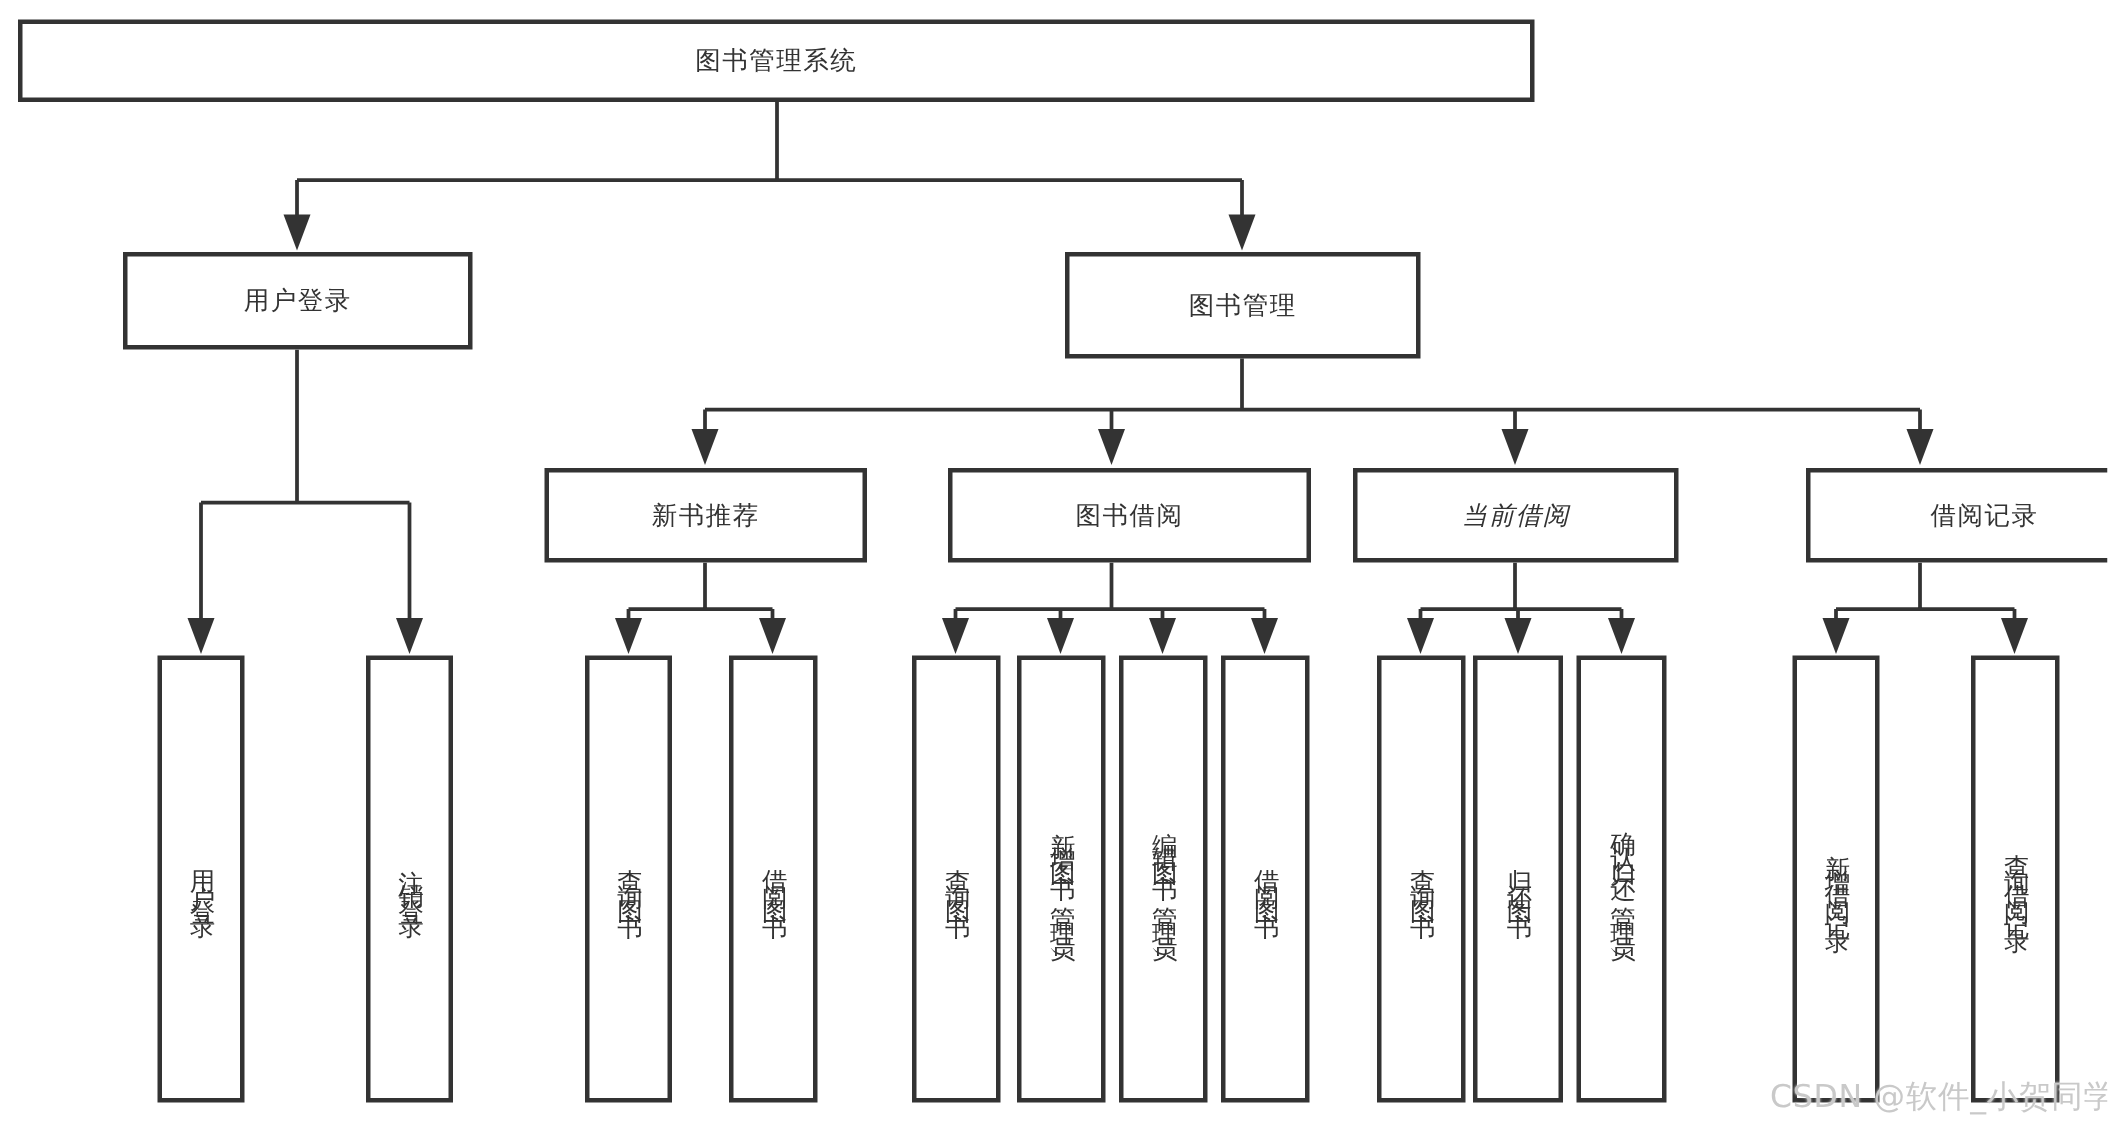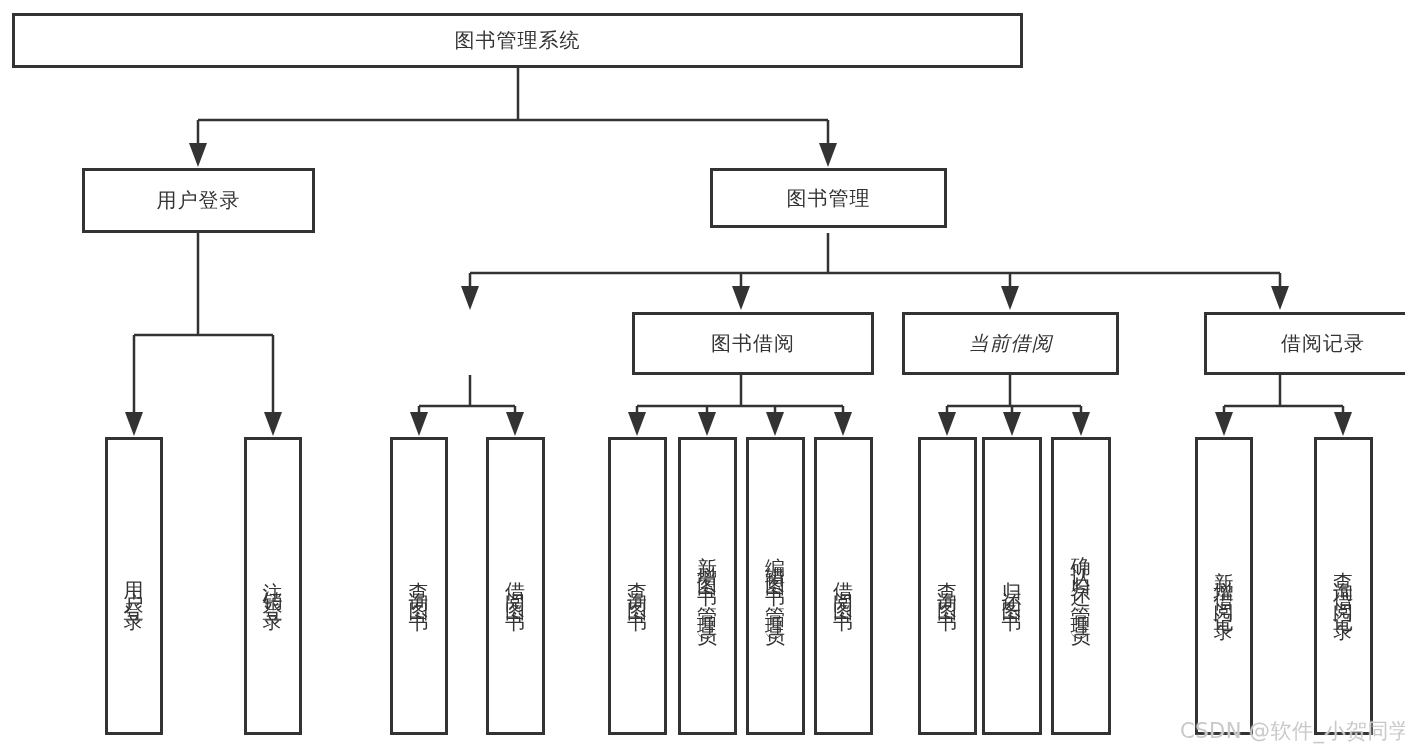--- a/index.html
+++ b/index.html
@@ -23,21 +23,21 @@
   }
   .node {
     position: absolute;
     box-sizing: border-box;
     background: #ffffff;
     border: 3px solid #333333;
     color: #333333;
     display: flex;
     align-items: center;
     justify-content: center;
-    font-size: 20px;
+    font-size: 17px;
     letter-spacing: 1px;
     z-index: 1;
     text-align: center;
   }
   .vnode {
     writing-mode: vertical-rl;
     text-orientation: mixed;
     letter-spacing: 10px;
     line-height: 1;
   }
@@ -104,24 +104,27 @@
     </g>
   </svg>
 
   <div class="node" style="left:12px;top:13px;width:1011px;height:55px;">
     <span>图书管理系统</span>
   </div>
 
   <div class="node" style="left:82px;top:168px;width:233px;height:65px;">
     <span>用户登录</span>
   </div>
-  <div class="node" style="left:710px;top:168px;width:237px;height:60px;">
+  <div class="node" style="left:710px;top:168px;width:237px;height:71px;">
     <span>图书管理</span>
   </div>
 
+  <div class="node" style="left:363px;top:312px;width:215px;height:63px;">
+    <span>新书推荐</span>
+  </div>
   <div class="node" style="left:632px;top:312px;width:242px;height:63px;">
     <span>图书借阅</span>
   </div>
   <div class="node" style="left:902px;top:312px;width:217px;height:63px;font-style:italic;">
     <span>当前借阅</span>
   </div>
   <div class="node" style="left:1204px;top:312px;width:238px;height:63px;">
     <span>借阅记录</span>
   </div>
 

